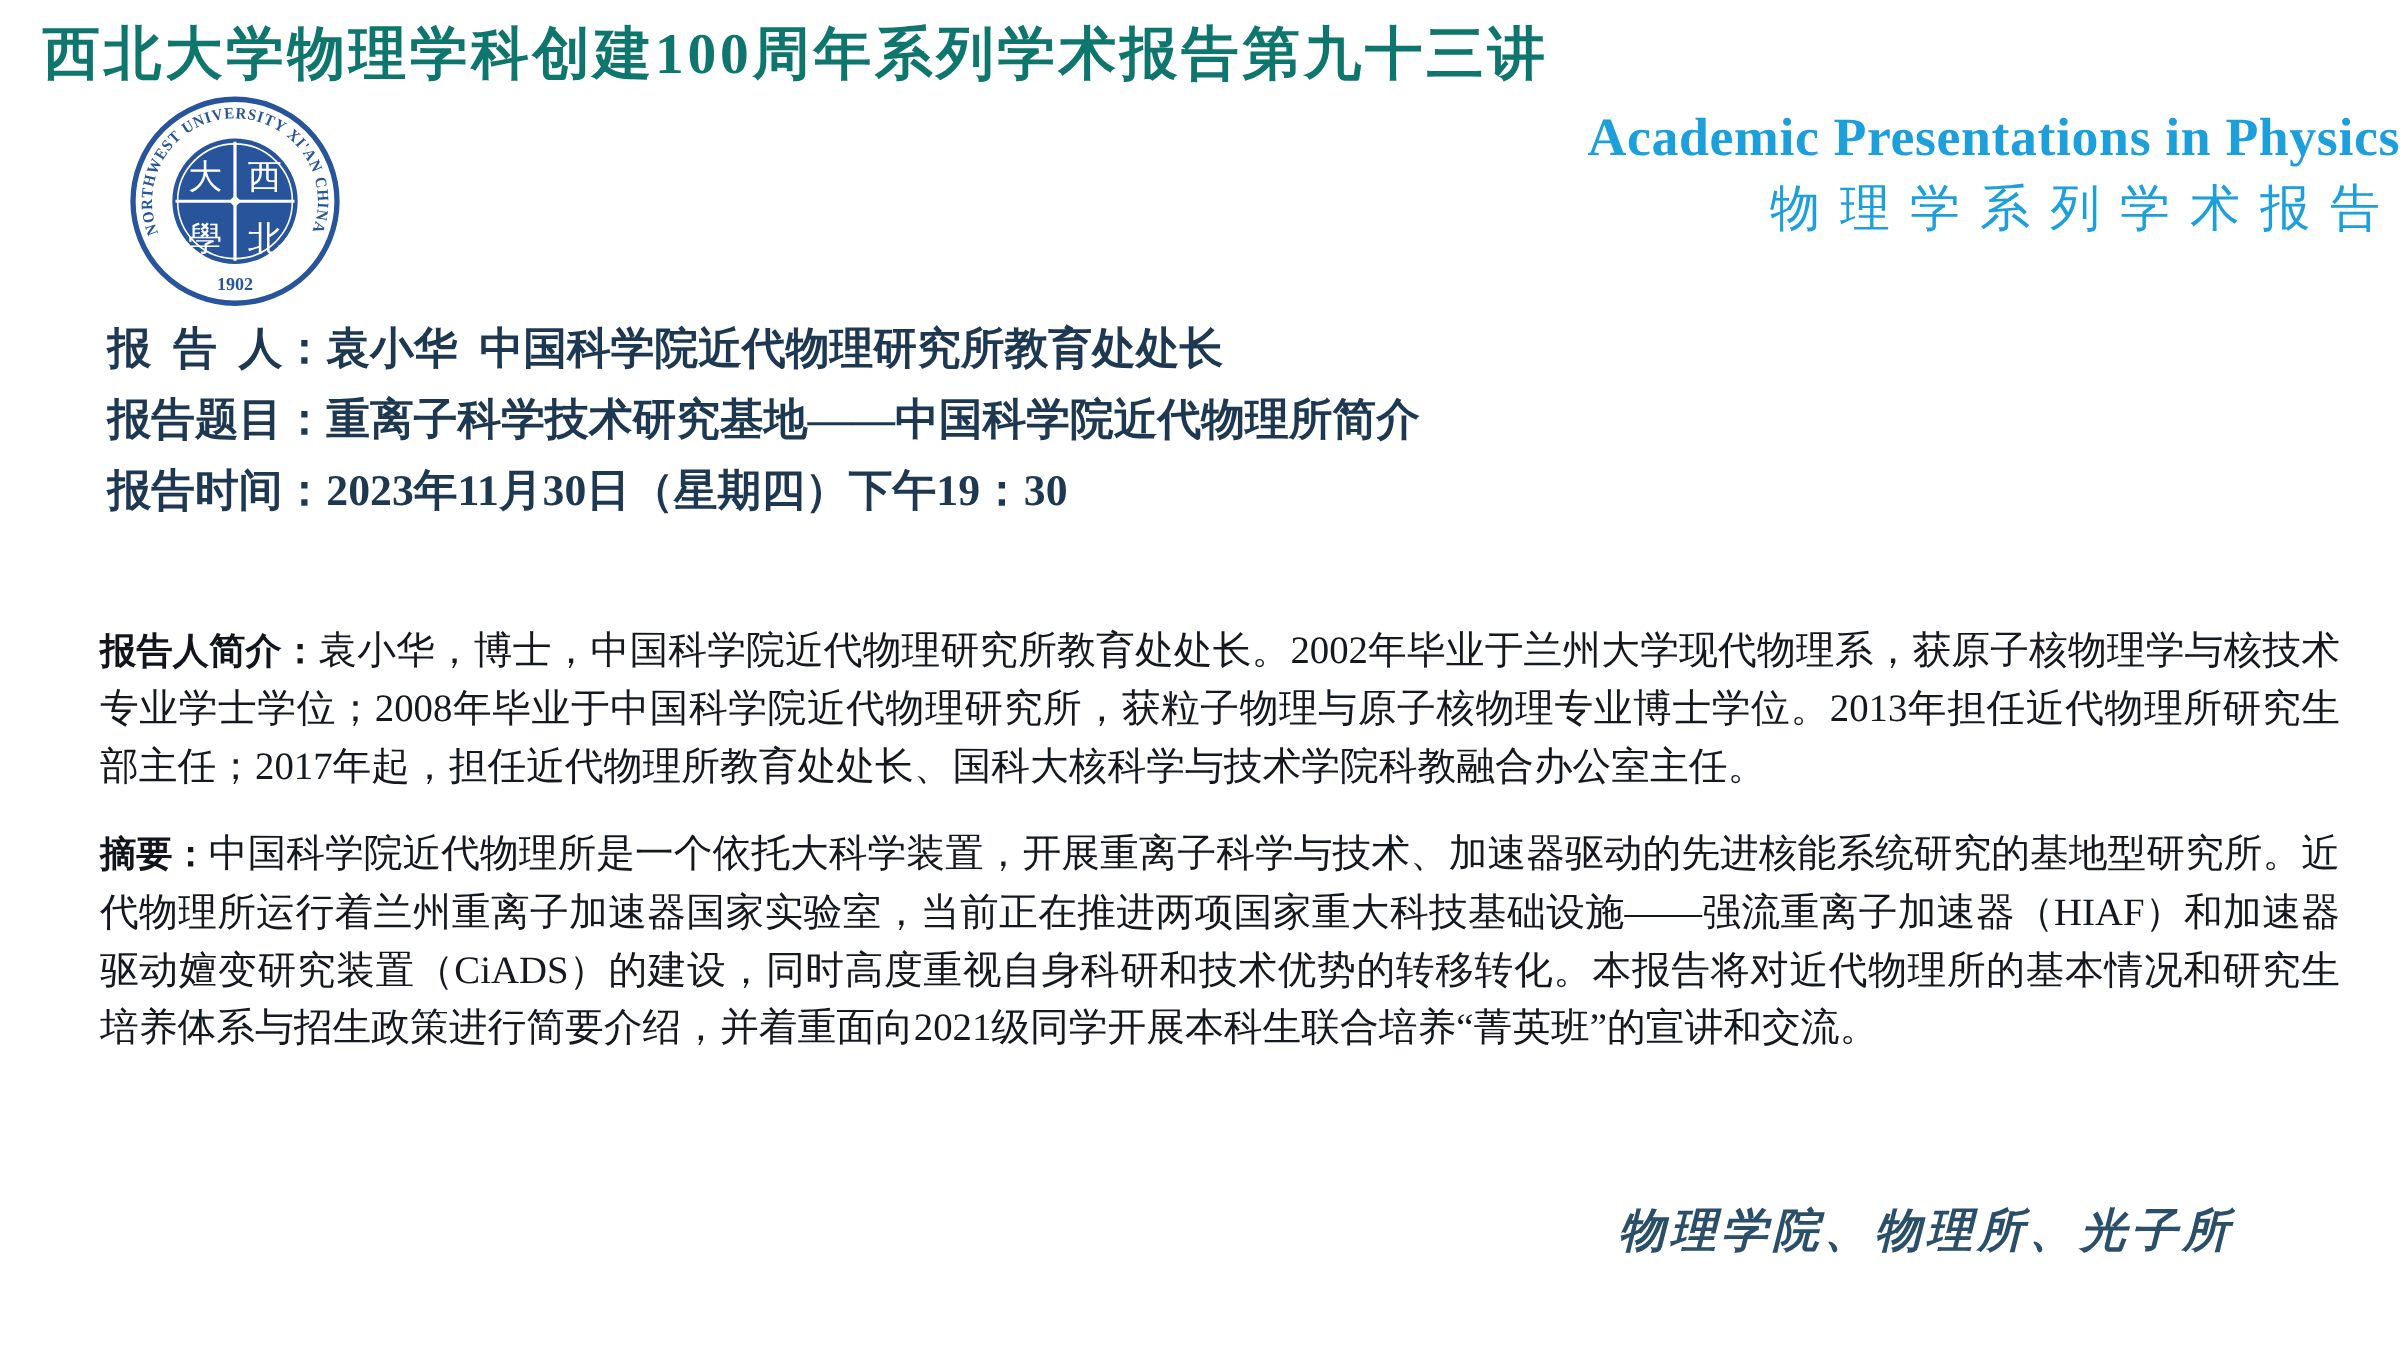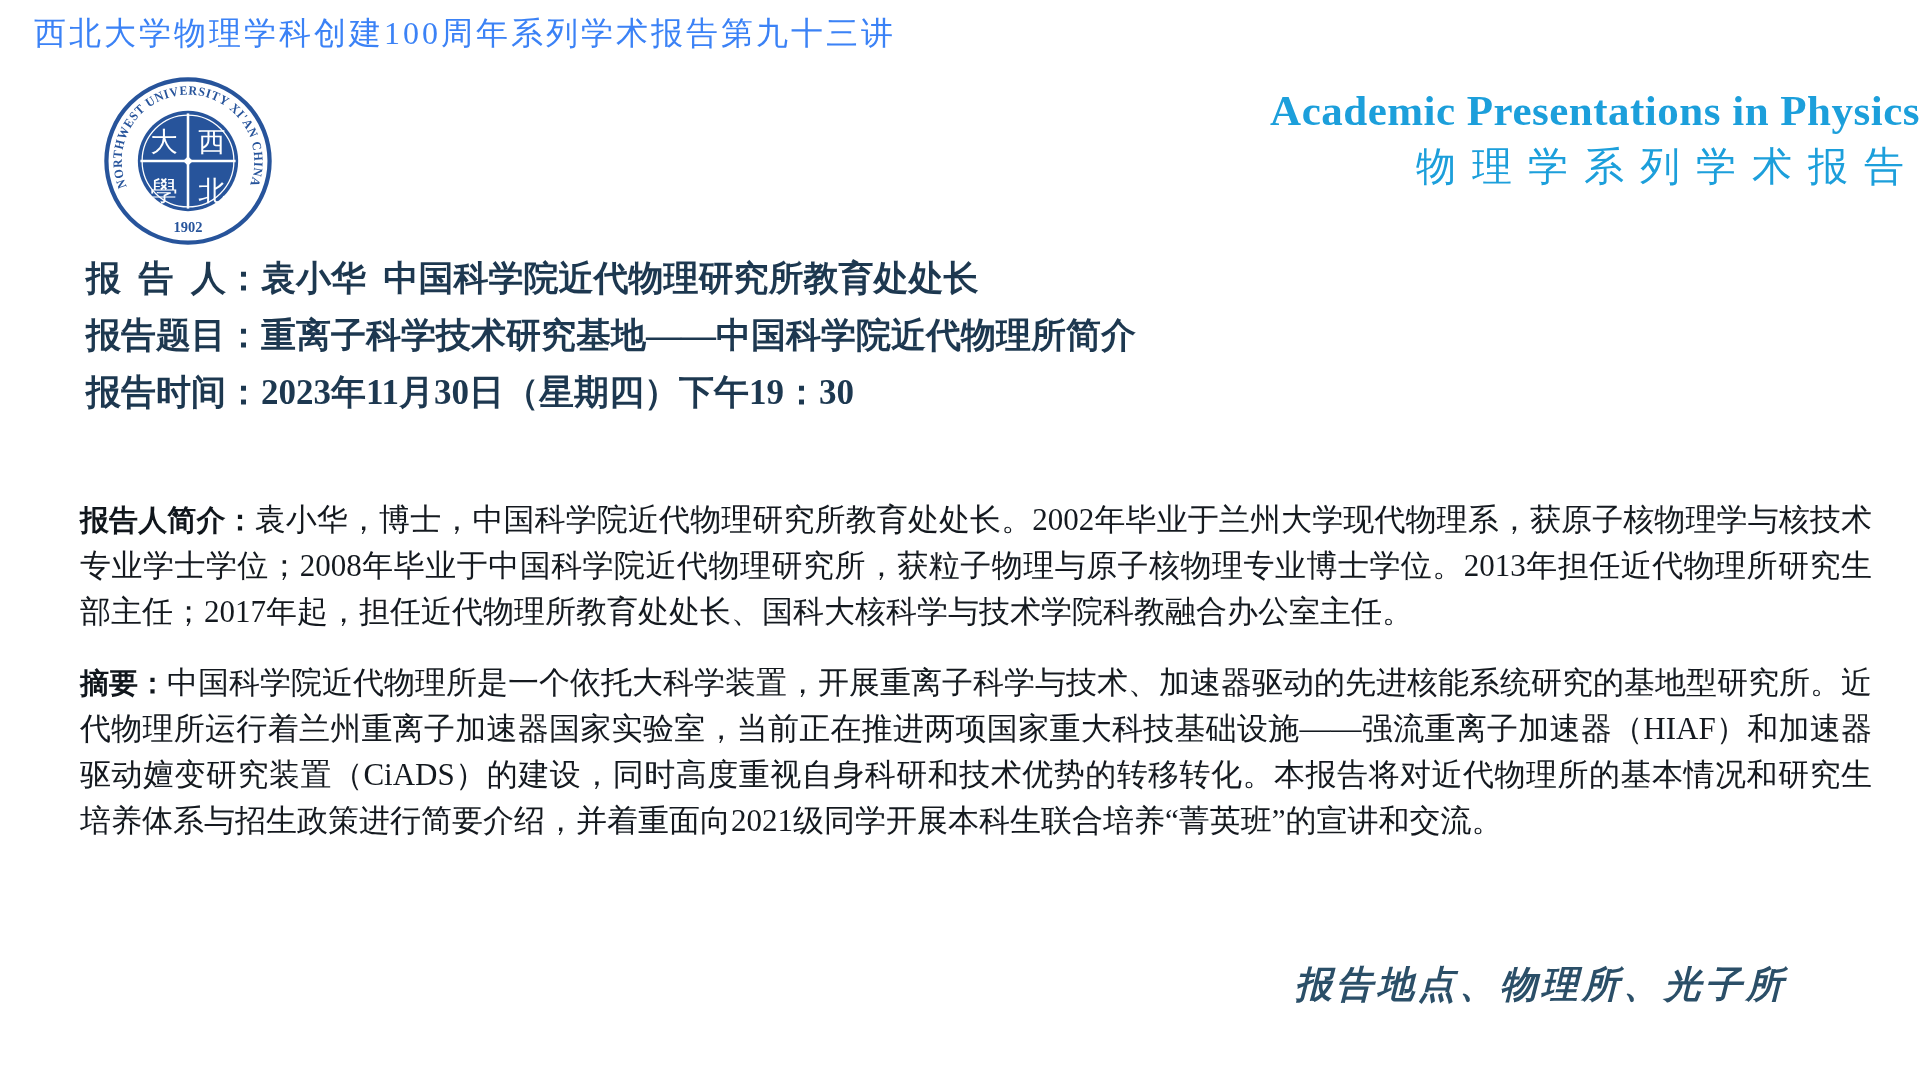--- a/index.html
+++ b/index.html
@@ -2,21 +2,21 @@
 <html><head>
 <meta charset="utf-8">
 <style>
   * { margin:0; padding:0; box-sizing:border-box; }
   html,body { width:1920px; height:1080px; background:#ffffff; }
   body { font-family:"Liberation Serif","DejaVu Serif",serif; position:relative; overflow:hidden; }
   .slide { position:absolute; left:0; top:0; width:1920px; height:1080px; background:#fff; }
 
   .banner {
     position:absolute; left:34px; top:12px; width:1500px;
-    font-size:32px; font-weight:normal; color:#3b82f6; letter-spacing:3px;
+    font-size:46px; font-weight:bold; color:#0f766e; letter-spacing:3px;
     font-family:"Liberation Serif","DejaVu Serif",serif;
   }
 
   .logo-wrap { position:absolute; left:103px; top:76px; width:170px; height:170px; }
 
   .titles { position:absolute; left:0; top:86px; width:1920px; text-align:right; }
   .title-en {
     font-size:43px; font-weight:bold; color:#1c9fdb; letter-spacing:0.5px;
   }
   .title-zh {
@@ -91,15 +91,15 @@
   </div>
 
   <div class="para bio">
     <span class="plabel">报告人简介：</span><span>袁小华，博士，中国科学院近代物理研究所教育处处长。2002年毕业于兰州大学现代物理系，获原子核物理学与核技术专业学士学位；2008年毕业于中国科学院近代物理研究所，获粒子物理与原子核物理专业博士学位。2013年担任近代物理所研究生部主任；2017年起，担任近代物理所教育处处长、国科大核科学与技术学院科教融合办公室主任。</span>
   </div>
 
   <div class="para abstract">
     <span class="plabel">摘要：</span><span>中国科学院近代物理所是一个依托大科学装置，开展重离子科学与技术、加速器驱动的先进核能系统研究的基地型研究所。近代物理所运行着兰州重离子加速器国家实验室，当前正在推进两项国家重大科技基础设施——强流重离子加速器（HIAF）和加速器驱动嬗变研究装置（CiADS）的建设，同时高度重视自身科研和技术优势的转移转化。本报告将对近代物理所的基本情况和研究生培养体系与招生政策进行简要介绍，并着重面向2021级同学开展本科生联合培养“菁英班”的宣讲和交流。</span>
   </div>
 
-  <div class="footer">报告地点、物理所、光子所</div>
+  <div class="footer">物理学院、物理所、光子所</div>
 
 </div>
 
 </body></html>

